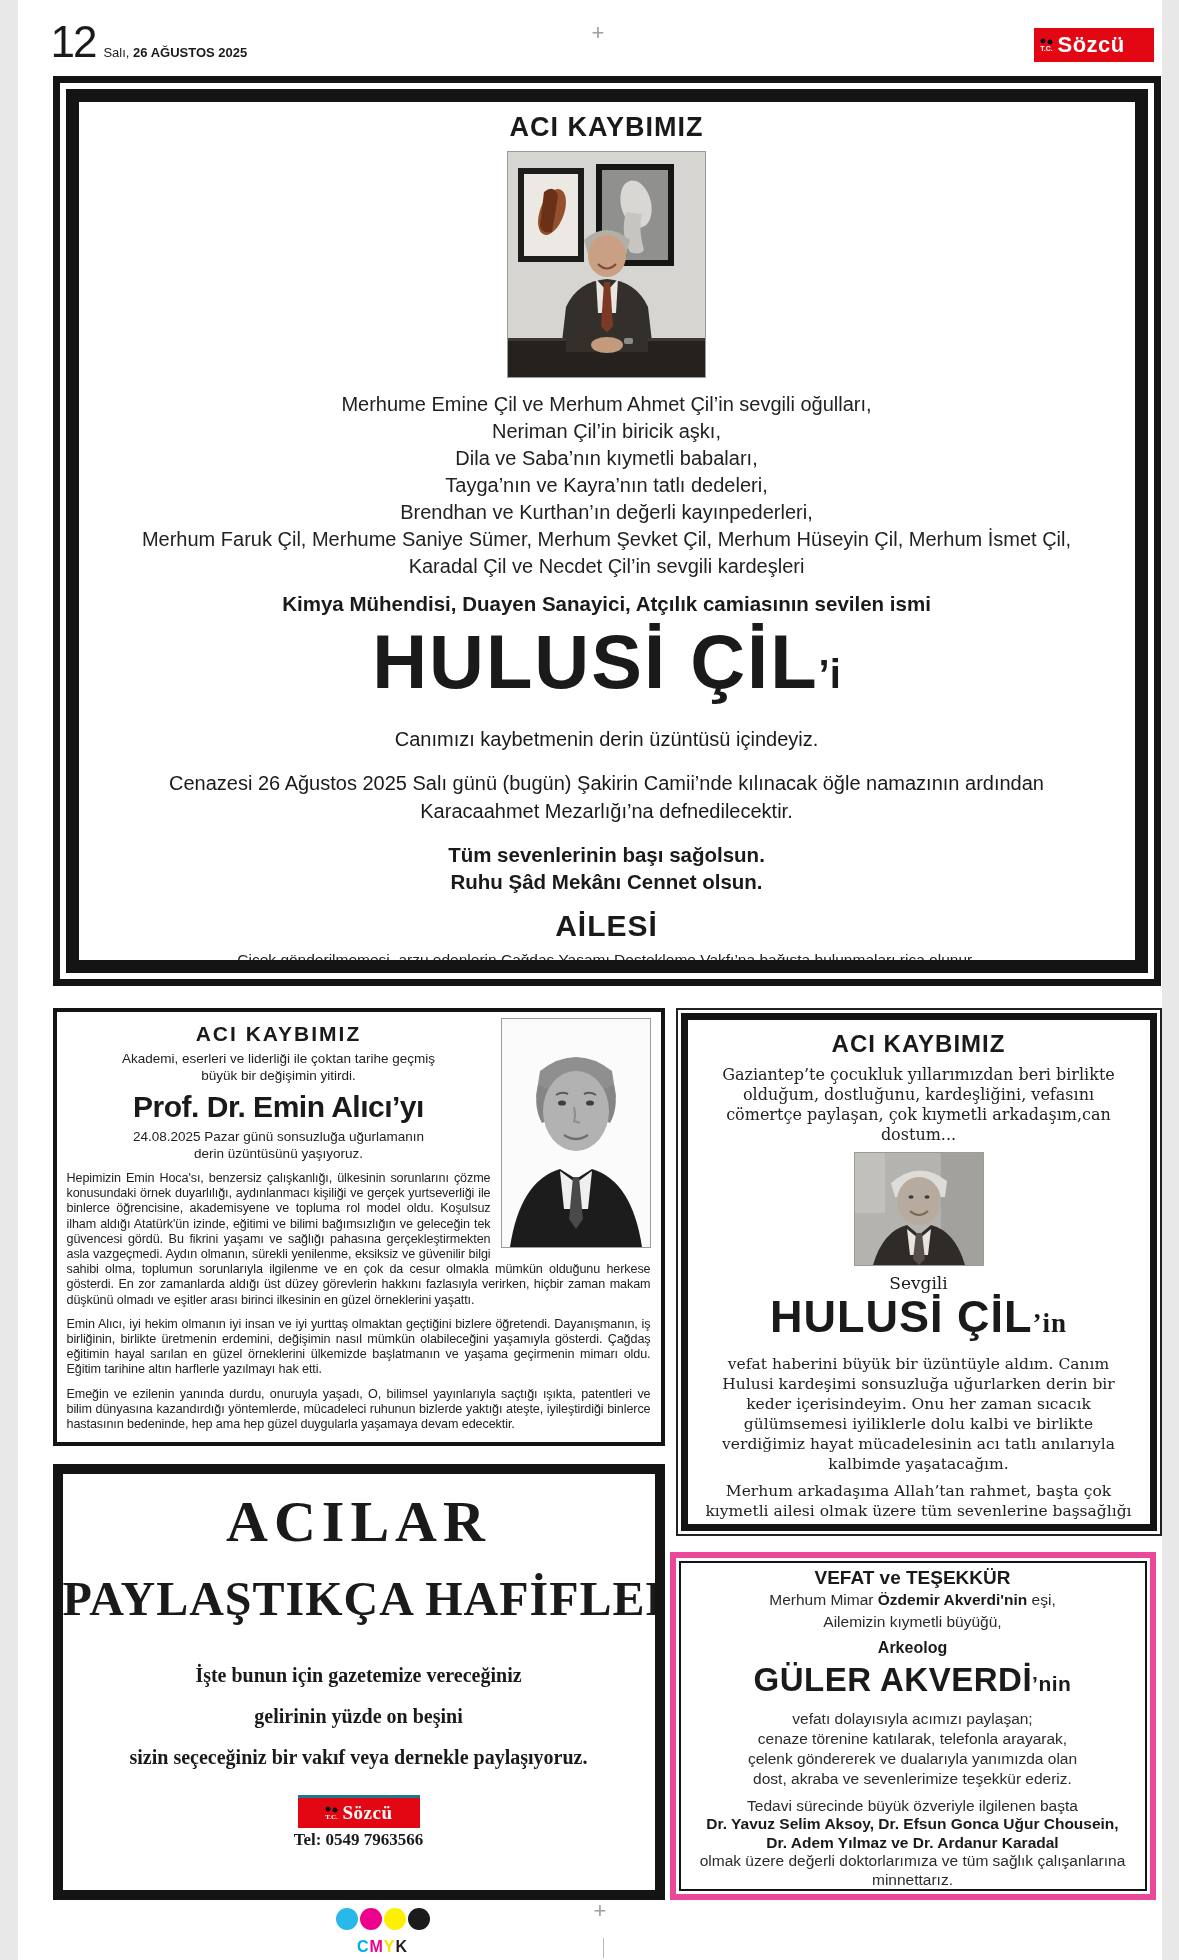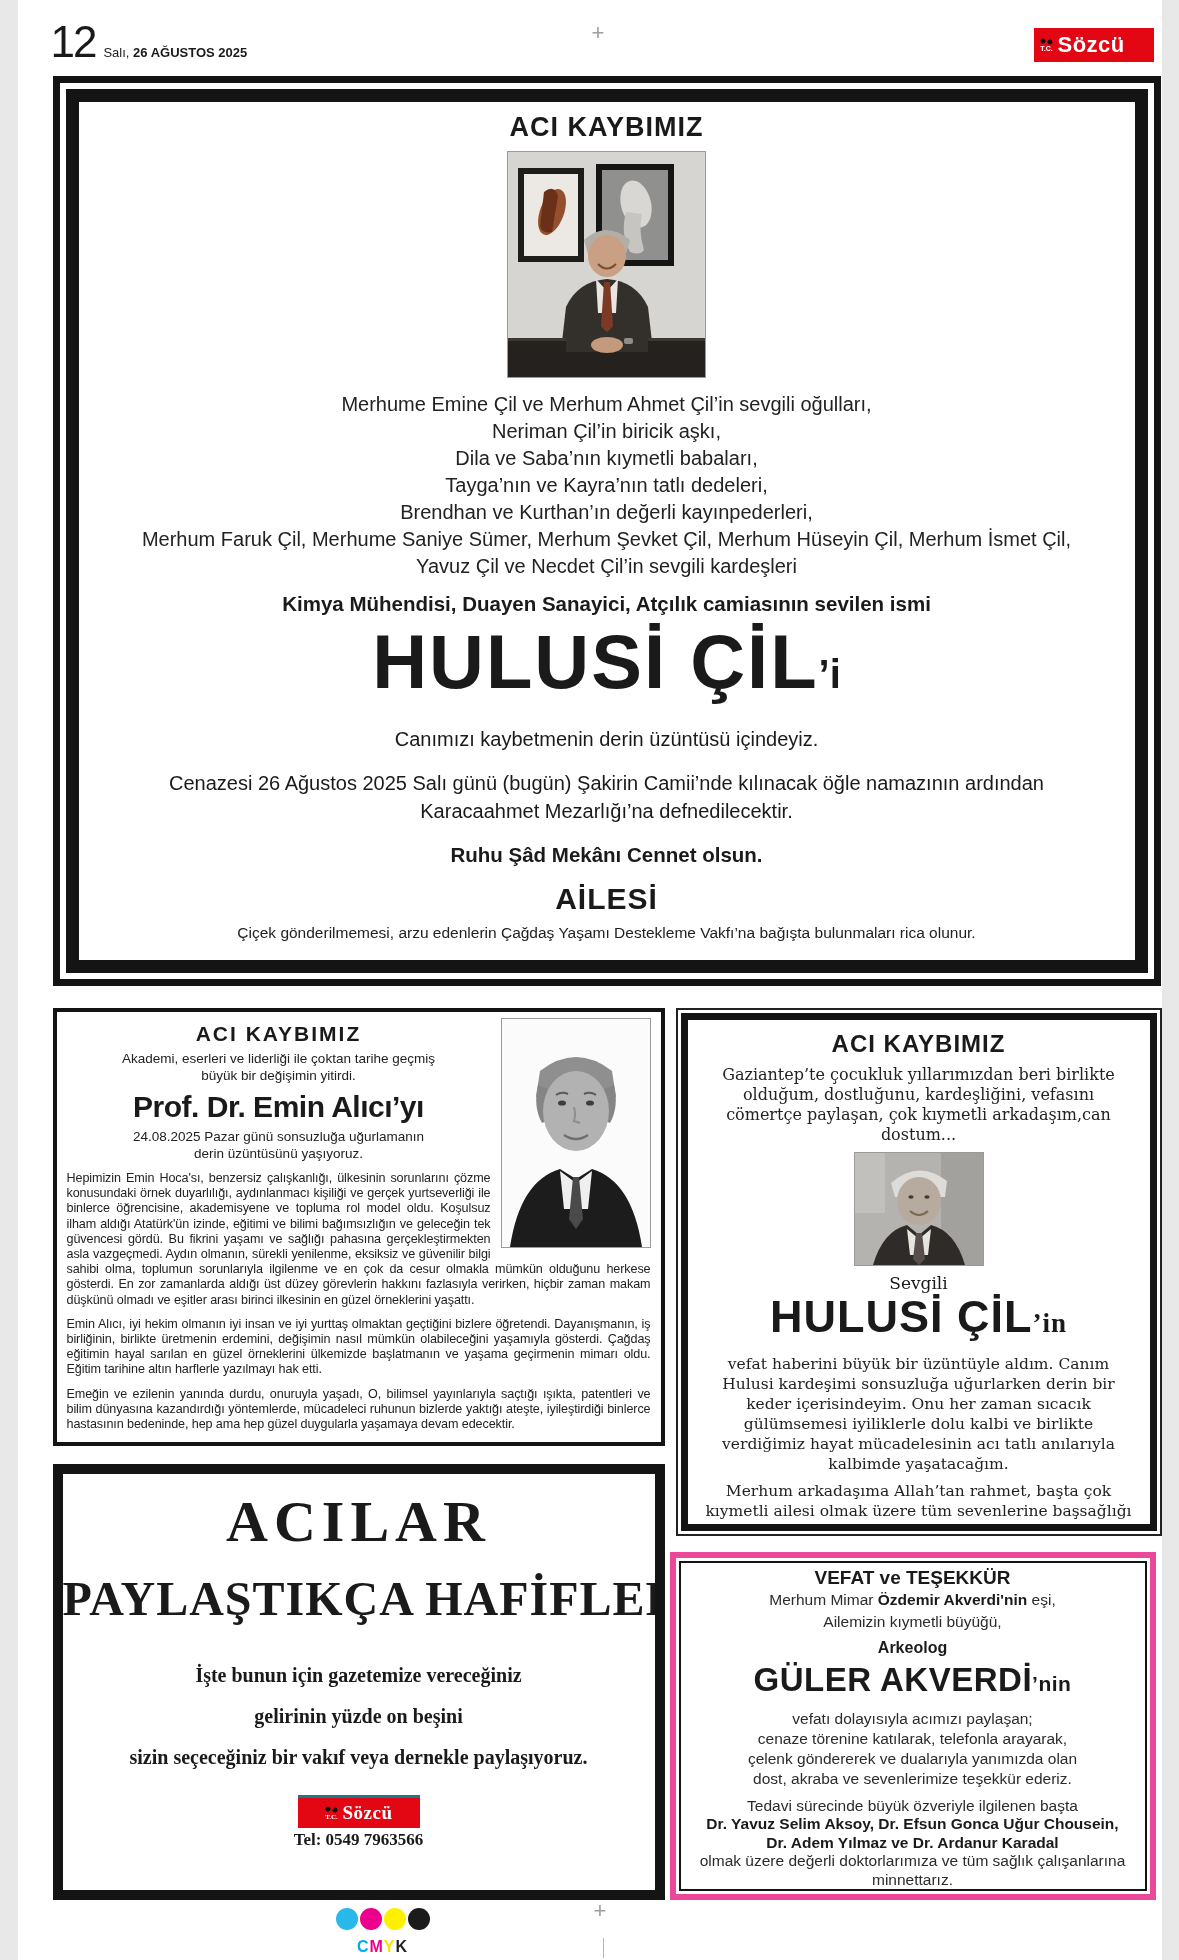--- a/index.html
+++ b/index.html
@@ -163,35 +163,36 @@
           </svg></span>
         </div>
 
         <div class="mo-rels">
           <div class="mo-rel">Merhume Emine Çil ve Merhum Ahmet Çil’in sevgili oğulları,</div>
           <div class="mo-rel">Neriman Çil’in biricik aşkı,</div>
           <div class="mo-rel">Dila ve Saba’nın kıymetli babaları,</div>
           <div class="mo-rel">Tayga’nın ve Kayra’nın tatlı dedeleri,</div>
           <div class="mo-rel">Brendhan ve Kurthan’ın değerli kayınpederleri,</div>
           <div class="mo-rel">Merhum Faruk Çil, Merhume Saniye Sümer, Merhum Şevket Çil, Merhum Hüseyin Çil, Merhum İsmet Çil,</div>
-          <div class="mo-rel">Yavuz Çil ve Necdet Çil’in sevgili kardeşleri</div>
+          <div class="mo-rel">Karadal Çil ve Necdet Çil’in sevgili kardeşleri</div>
         </div>
 
         <div class="mo-intro">Kimya Mühendisi, Duayen Sanayici, Atçılık camiasının sevilen ismi</div>
 
         <div class="mo-name"><span>HULUSİ ÇİL</span><span class="suffix">’i</span></div>
 
         <div class="mo-sorrow">Canımızı kaybetmenin derin üzüntüsü içindeyiz.</div>
 
         <div class="mo-funeral">
           <div>Cenazesi 26 Ağustos 2025 Salı günü (bugün) Şakirin Camii’nde kılınacak öğle namazının ardından</div>
           <div>Karacaahmet Mezarlığı’na defnedilecektir.</div>
         </div>
 
         <div class="mo-bold-wrap">
+          <div class="mo-bold">Tüm sevenlerinin başı sağolsun.</div>
           <div class="mo-bold">Ruhu Şâd Mekânı Cennet olsun.</div>
         </div>
 
         <div class="mo-sig">AİLESİ</div>
         <div class="mo-note">Çiçek gönderilmemesi, arzu edenlerin Çağdaş Yaşamı Destekleme Vakfı’na bağışta bulunmaları rica olunur.</div>
       </div>
     </div>
   </div>
 
   <div class="abs emin-box">

